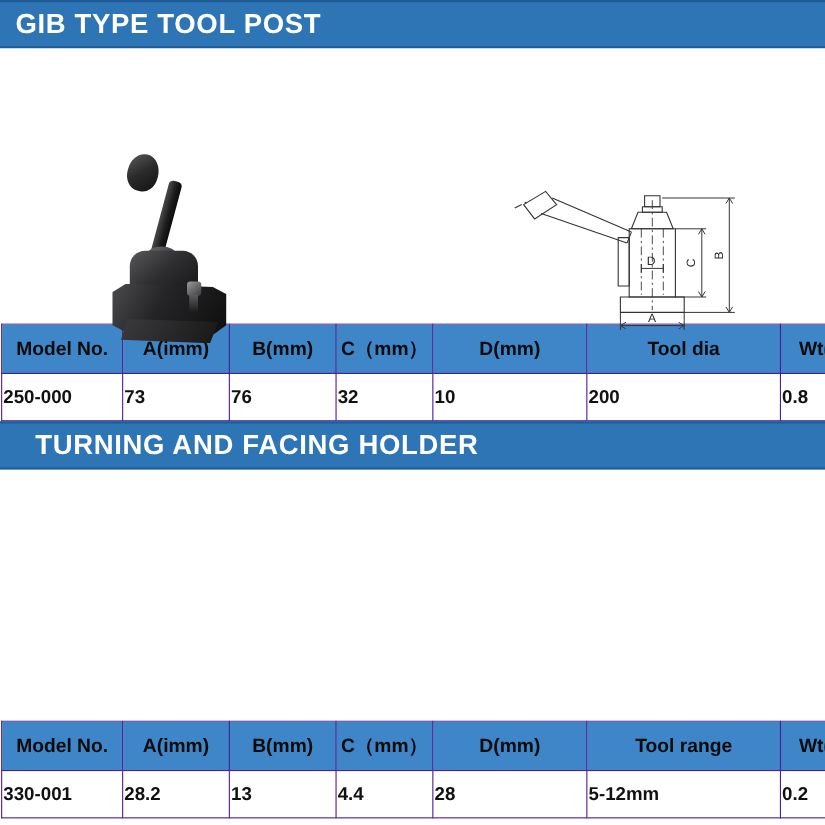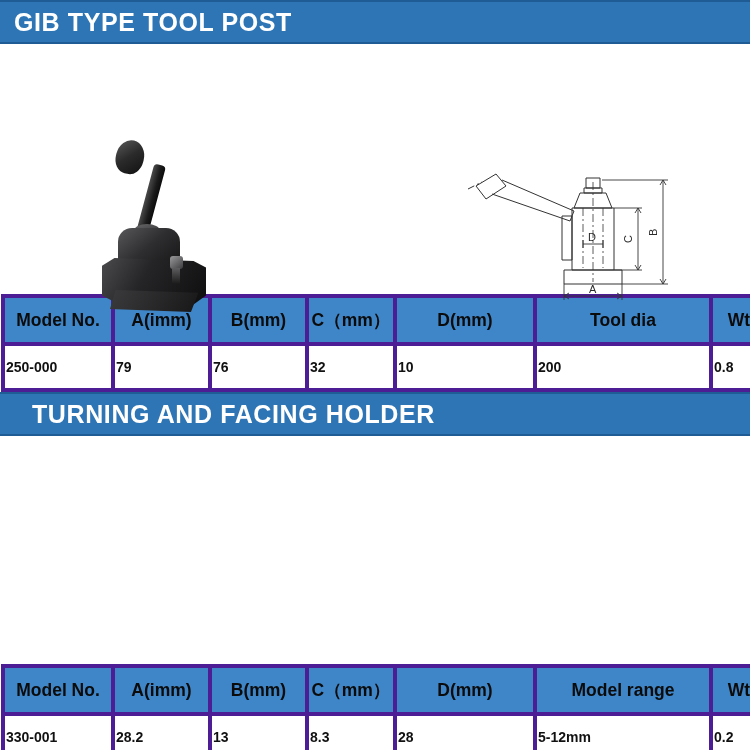--- a/index.html
+++ b/index.html
@@ -42,34 +42,34 @@
   #showcase-2 { height: 228px; }
 
   
   table.spec {
     border-collapse: collapse;
     width: 748px;
     margin: 0 1px;
     table-layout: fixed;
   }
   table.spec th, table.spec td {
-    border: 4px solid #4c1d95;
+    border: 1px solid #4c1d95;
     font-weight: bold;
     color: #111111;
   }
   table.spec th {
     background: #3f86c8;
     height: 42px;
     font-size: 17.5px;
     color: #0b0b0b;
   }
   table.spec td {
     background: #ffffff;
     height: 40px;
-    font-size: 14px;
+    font-size: 17px;
   }
   .col-model { width: 110px; }
   .col-a     { width: 97px; }
   .col-b     { width: 97px; }
   .col-c     { width: 88px; }
   .col-d     { width: 140px; }
   .col-swing { width: 176px; }
   .col-wt    { width: 88px; }
 
   
@@ -234,21 +234,21 @@
       <th>B(mm)</th>
       <th>C（mm）</th>
       <th>D(mm)</th>
       <th>Tool dia</th>
       <th>Wt(kg)</th>
     </tr>
   </thead>
   <tbody>
     <tr>
       <td>250-000</td>
-      <td>79</td>
+      <td>73</td>
       <td>76</td>
       <td>32</td>
       <td>10</td>
       <td>200</td>
       <td>0.8</td>
     </tr>
   </tbody>
 </table>
 
 <div class="bar" id="bar-2">
@@ -277,28 +277,28 @@
       <col class="col-swing">
       <col class="col-wt">
   </colgroup>
   <thead>
     <tr>
       <th>Model No.</th>
       <th>A(imm)</th>
       <th>B(mm)</th>
       <th>C（mm）</th>
       <th>D(mm)</th>
-      <th>Model range</th>
+      <th>Tool range</th>
       <th>Wt(kg)</th>
     </tr>
   </thead>
   <tbody>
     <tr>
       <td>330-001</td>
       <td>28.2</td>
       <td>13</td>
-      <td>8.3</td>
+      <td>4.4</td>
       <td>28</td>
       <td>5-12mm</td>
       <td>0.2</td>
     </tr>
   </tbody>
 </table>
 
 </body></html>

